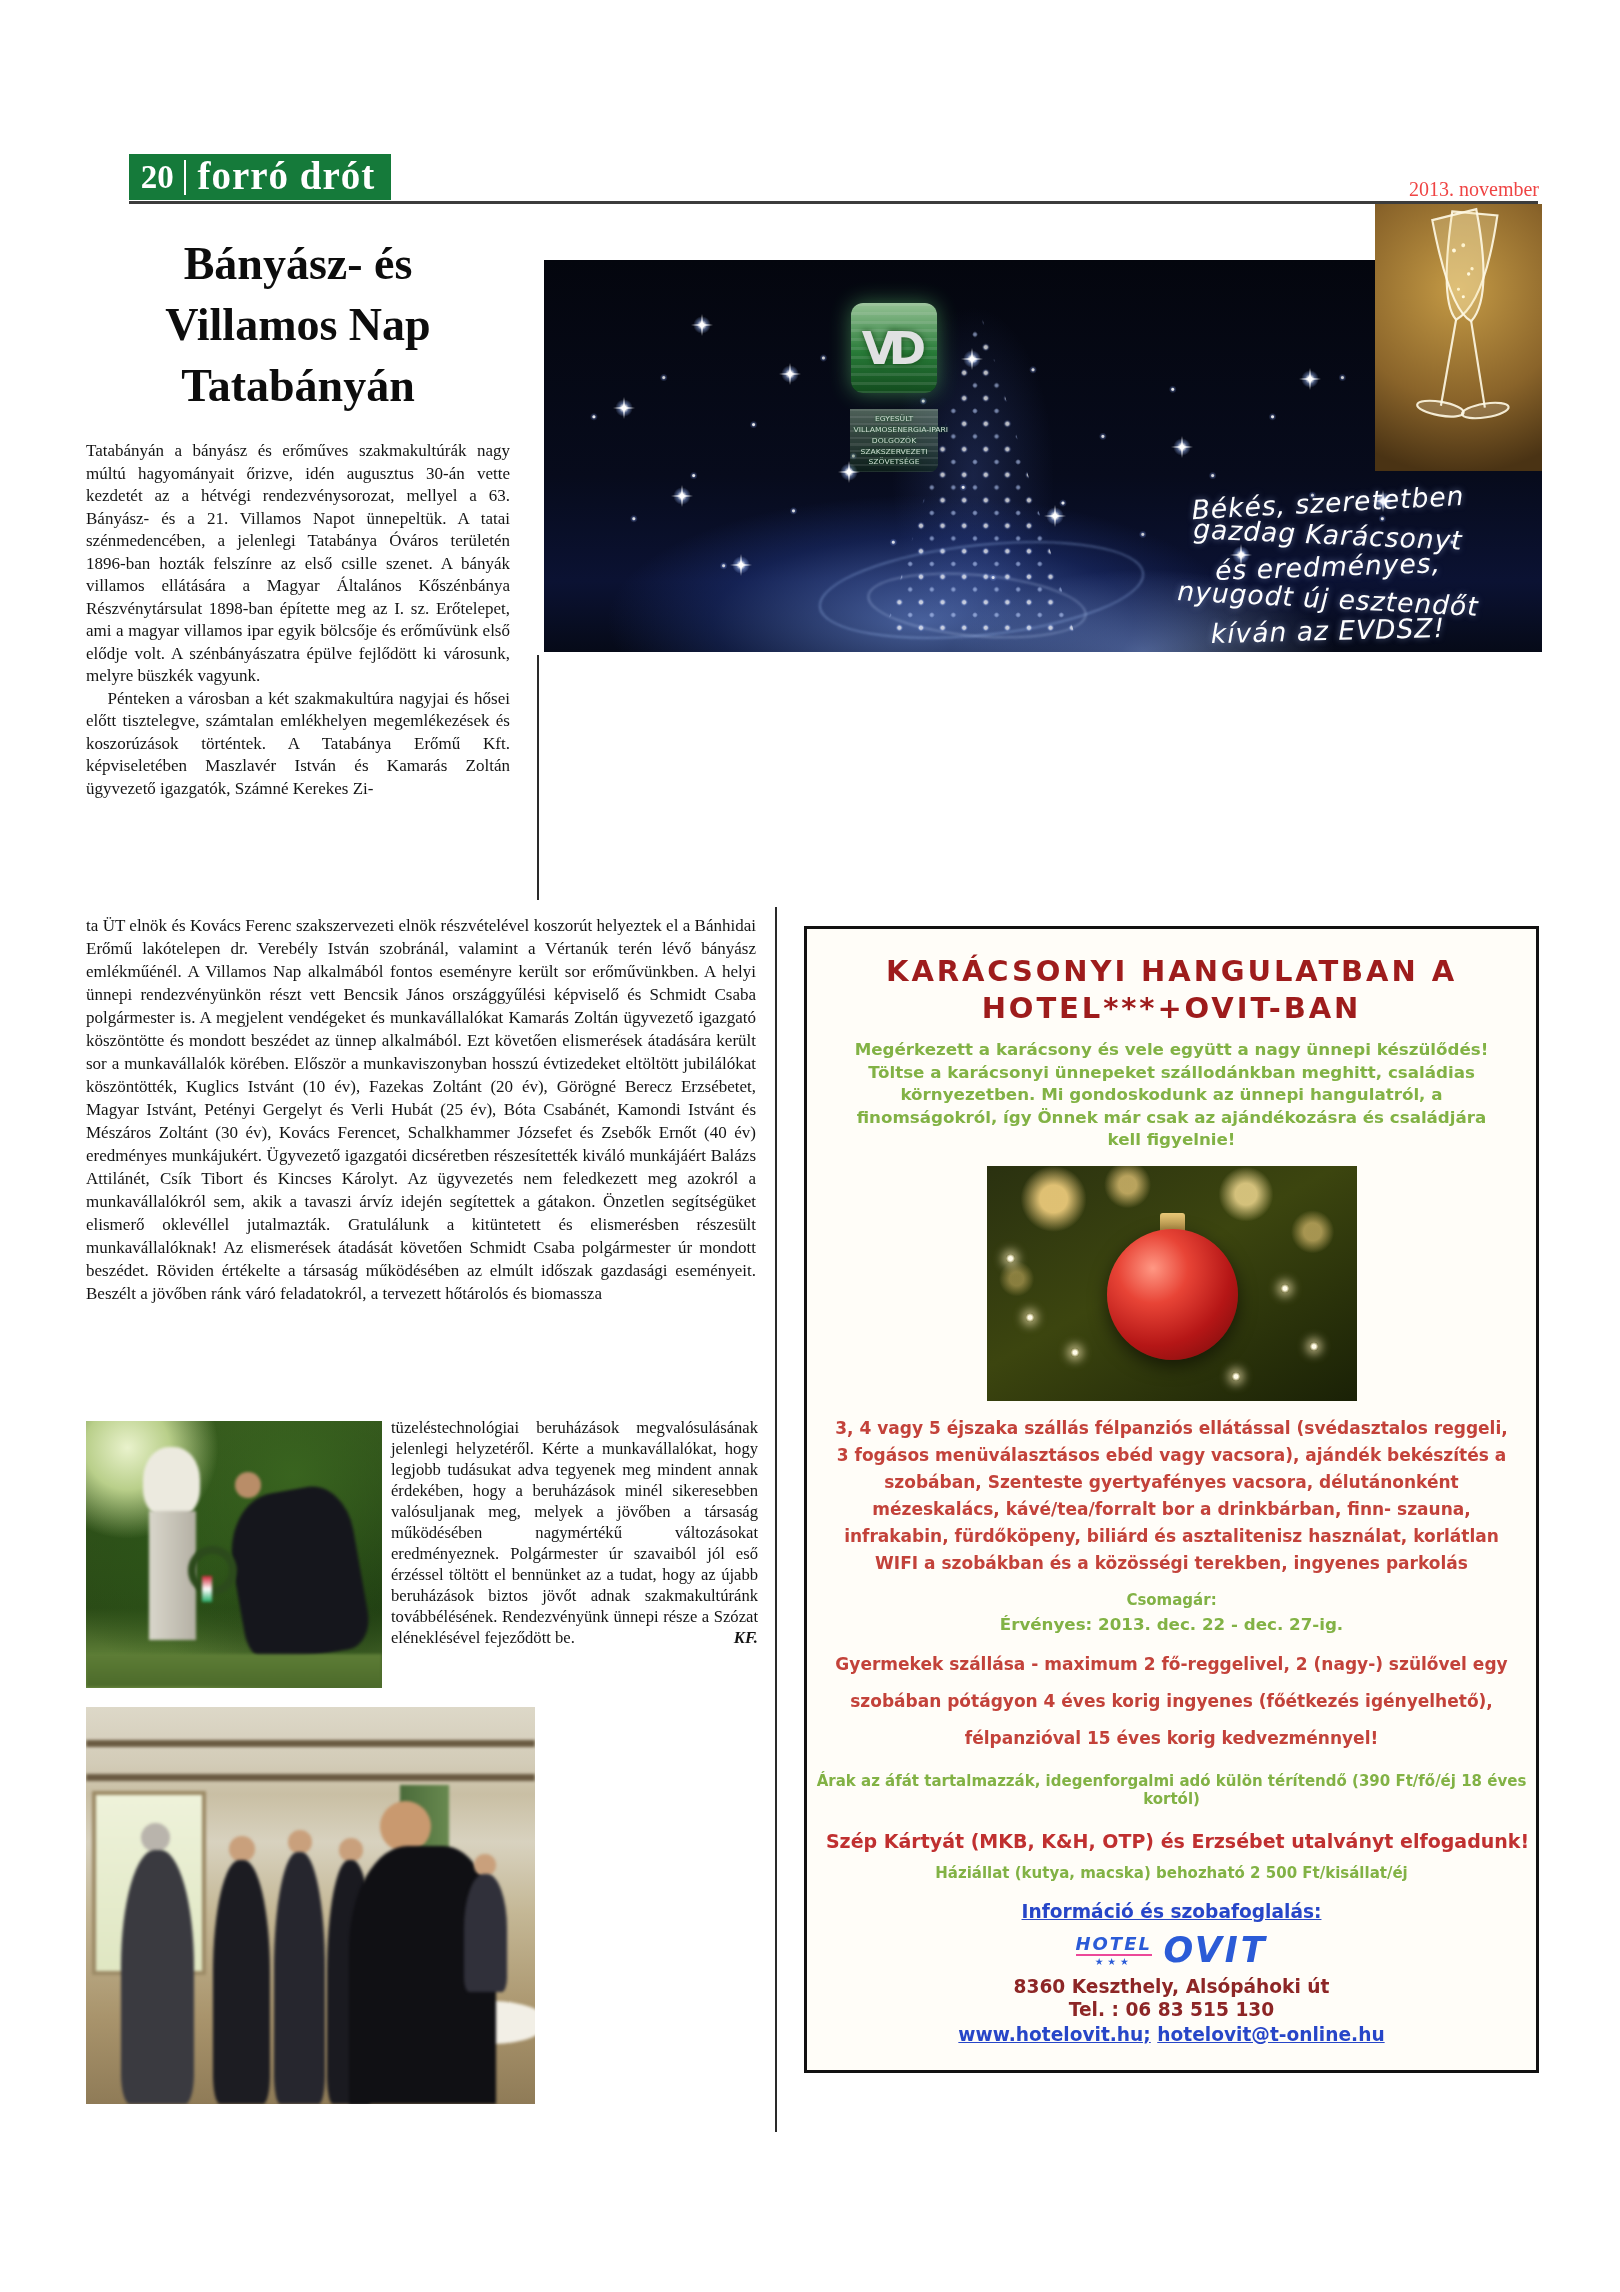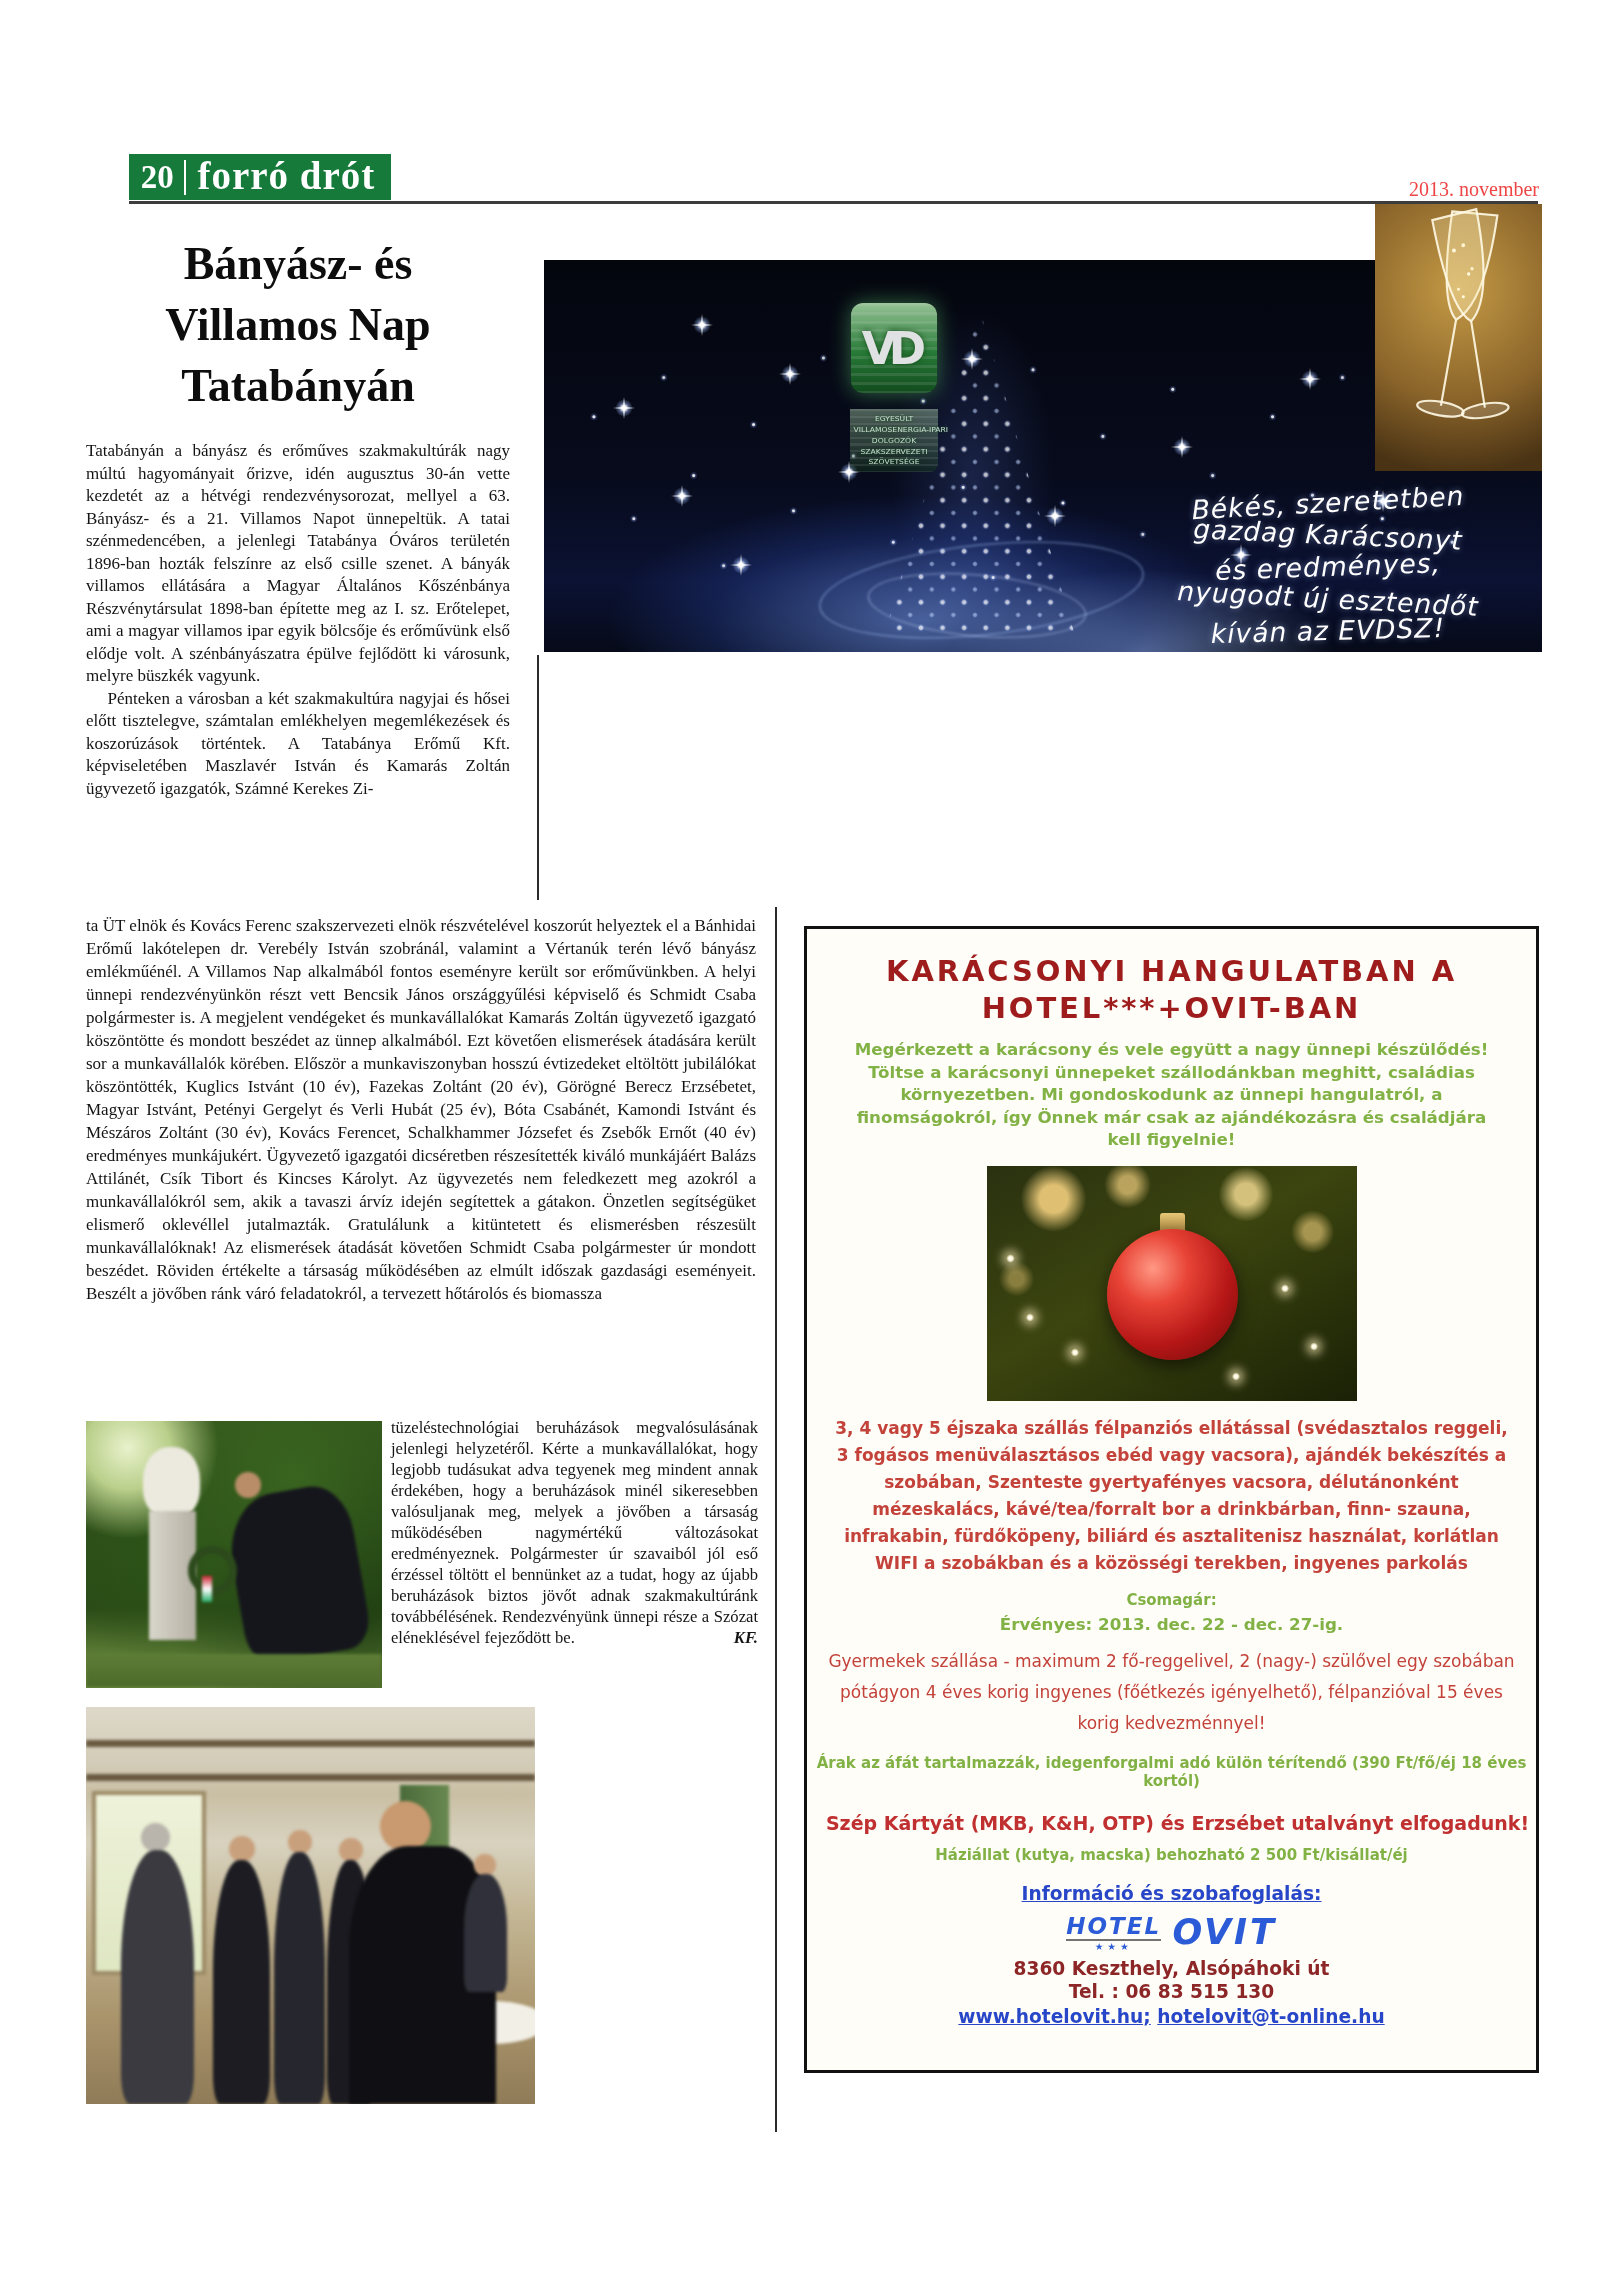--- a/index.html
+++ b/index.html
@@ -159,28 +159,28 @@
   .bauble-cap{position:absolute;left:173px;top:47px;width:25.5px;height:19.6px;background:linear-gradient(180deg,#e8c878,#a8853c);border-radius:2.9px;}
   .lightdot{position:absolute;width:8.8px;height:8.8px;border-radius:50%;
       background:radial-gradient(circle,#fffbe8 30%,rgba(255,240,190,.6) 60%,transparent 100%);
       box-shadow:0 0 9.8px 3.9px rgba(255,240,190,.65);}
   .ld1{left:39px;top:147px;} .ld2{left:84px;top:182px;} .ld3{left:294px;top:118px;}
   .ld4{left:323px;top:176px;} .ld5{left:245px;top:206px;} .ld6{left:19.6px;top:88px;}
   .ad-features{margin:13.7px auto 0;max-width:686px;font-size:17px;line-height:27px;font-weight:bold;}
   .ad-pkg{margin-top:13.7px;font-size:15px;font-weight:bold;}
   .ad-price{font-size:19.6px;line-height:28px;font-weight:bold;color:#d02b2b;}
   .ad-valid{margin-top:4.9px;font-size:16.7px;font-weight:bold;}
-  .ad-children{margin:11.8px auto 0;max-width:696px;font-size:17px;line-height:31px;font-weight:normal;}
+  .ad-children{margin:11.8px auto 0;max-width:696px;font-size:17px;line-height:37px;font-weight:bold;}
   .ad-vat{margin:15.7px auto 0;font-size:15px;font-weight:bold;}
   .ad-cards{margin-top:21.6px;font-size:19px;font-weight:bold;color:#c03030;margin-left:12px;}
   .ad-pets{margin-top:11.8px;font-size:15px;font-weight:bold;}
   .ad-info{margin-top:19.6px;font-size:18.6px;font-weight:bold;color:#2746c8;text-decoration:underline;}
   .hotel-logo{margin-top:7.8px;color:#2b5bd7;font-style:italic;font-weight:bold;}
   .logo-left{display:inline-flex;flex-direction:column;vertical-align:middle;margin-right:5.9px;}
-  .logo-hotel{font-size:23px;letter-spacing:2px;border-bottom:2px solid #737373;}
+  .logo-hotel{font-size:18px;letter-spacing:2px;border-bottom:2px solid #ec4899;}
   .logo-stars{font-size:9.8px;letter-spacing:3.9px;color:#2b5bd7;}
   .logo-ovit{font-size:35px;letter-spacing:2.9px;vertical-align:middle;}
   .ad-address{margin-top:5.9px;font-size:18.6px;font-weight:bold;color:#8d2626;}
   .ad-phone{margin-top:2px;font-size:18.6px;font-weight:bold;color:#8d2626;}
   .ad-web{margin-top:3.9px;font-size:18.6px;font-weight:bold;color:#2746c8;}
   .ad-web span{text-decoration:underline;cursor:pointer;}
 </style>
 </head>
 <body>
 

